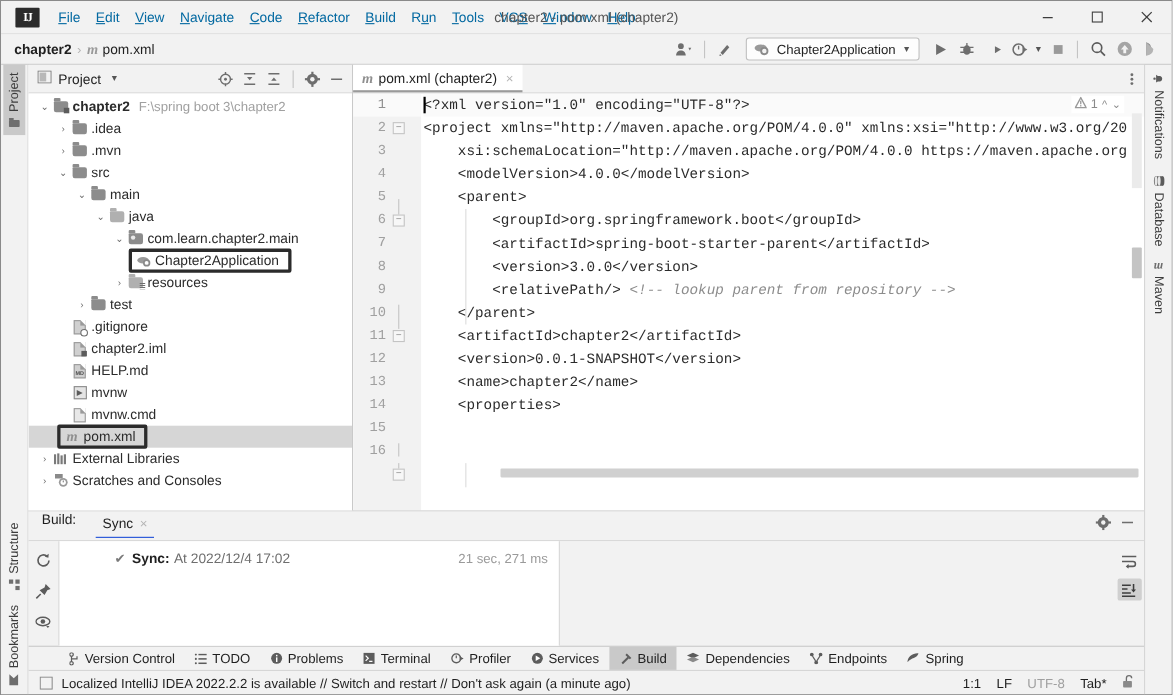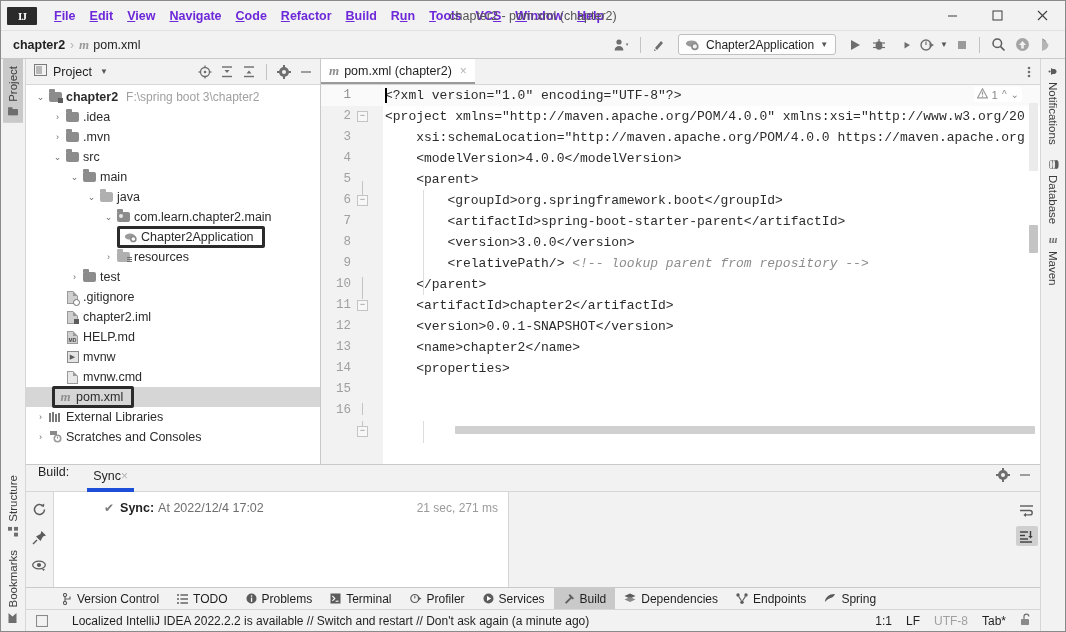--- a/index.html
+++ b/index.html
@@ -20,32 +20,31 @@
 
   
   .menubar {
     height: 30px; flex: 0 0 30px;
     display: flex; align-items: center;
     background: #f2f2f2;
     border-bottom: 1px solid #e2e2e2;
     position: relative;
   }
   .ij-logo {
-    width: 30px; height: 18px; margin-left: 6px; margin-right: 10px;
+    width: 22px; height: 18px; margin-left: 13px; margin-right: 10px;
     background: #2b2b2b; color: #fff;
     font-family: "Liberation Serif", serif;
     font-size: 11px; font-weight: bold;
     display: flex; align-items: center; justify-content: center;
     border-radius: 1px;
     letter-spacing: -1px;
   }
   .menu-item {
-    padding: 3px 7px; font-size: 12.5px; color: #6d28d9; cursor: default;
+    padding: 3px 7px; font-size: 12.5px; color: #0369a1; cursor: default;
     white-space: nowrap;
-    font-weight: bold;
   }
   .menu-item u { text-decoration: underline; }
   .win-title {
     position: absolute; left: 0; right: 0;
     text-align: center; font-size: 12.5px; color: #555;
     pointer-events: none;
   }
   .win-ctrls { margin-left: auto; display: flex; height: 30px; z-index: 2; }
   .win-btn {
     width: 45px; height: 30px; display: flex; align-items: center; justify-content: center;
@@ -207,22 +206,22 @@
   .build {
     flex: 0 0 123px; display: flex; flex-direction: column;
     background: #f2f2f2; border-top: 1px solid #c9c9c9;
   }
   .build-head {
     height: 27px; flex: 0 0 27px; display: flex; align-items: flex-start;
     padding-left: 12px; background: #f2f2f2; border-bottom: 1px solid #d6d6d6;
   }
   .build-lbl { font-size: 12.5px; color: #1f1f1f; margin-right: 18px; }
   .build-tab {
-    font-size: 12.5px; color: #1f1f1f; display: flex; align-items: center; 
-    padding: 4px 6px 5px 6px; border-bottom: 6px solid #1d4ed8;
+    font-size: 12.5px; color: #1f1f1f; display: flex; align-items: center; gap: 6px;
+    padding: 4px 6px 5px 6px; border-bottom: 1px solid #1d4ed8;
   }
   .build-tab .x { color: #b4b4b4; font-size: 12px; }
   .build-head-icons { margin-left: auto; display: flex; align-items: center; gap: 2px; padding-right: 5px; }
 
   .build-body { flex: 1 1 auto; display: flex; min-height: 0; }
   .build-left-bar {
     width: 27px; flex: 0 0 27px; display: flex; flex-direction: column; align-items: center;
     gap: 10px; padding-top: 8px; background: #f2f2f2;
   }
   .blb-ico { width: 20px; height: 18px; display: flex; align-items: center; justify-content: center; color: #5c5c5c; }
@@ -253,21 +252,21 @@
     padding: 0 9px; font-size: 12px; color: #1f1f1f;
   }
   .tw.sel { background: #c9c9c9; }
   .tw .gl { color: #5c5c5c; font-size: 11px; display:flex; align-items:center; }
 
   .statusbar {
     height: 22px; flex: 0 0 22px; display: flex; align-items: center;
     background: #f2f2f2; border-top: 1px solid #d6d6d6; padding: 0 8px;
   }
   .sb-ico { width: 16px; display:flex; align-items:center; justify-content:center; color:#6e6e6e; margin-right: 6px; }
-  .sb-msg { font-size: 12px; color: #1f1f1f; margin-left: 16px; }
+  .sb-msg { font-size: 12px; color: #1f1f1f; }
   .sb-right { margin-left: auto; display: flex; align-items: center; gap: 14px; font-size: 12px; color: #1f1f1f; }
   .sb-dim { color: #a0a0a0; }
 </style>
 </head>
 <body>
 
 <div class="app">
 
   <div class="menubar">
     <div class="ij-logo">IJ</div>

